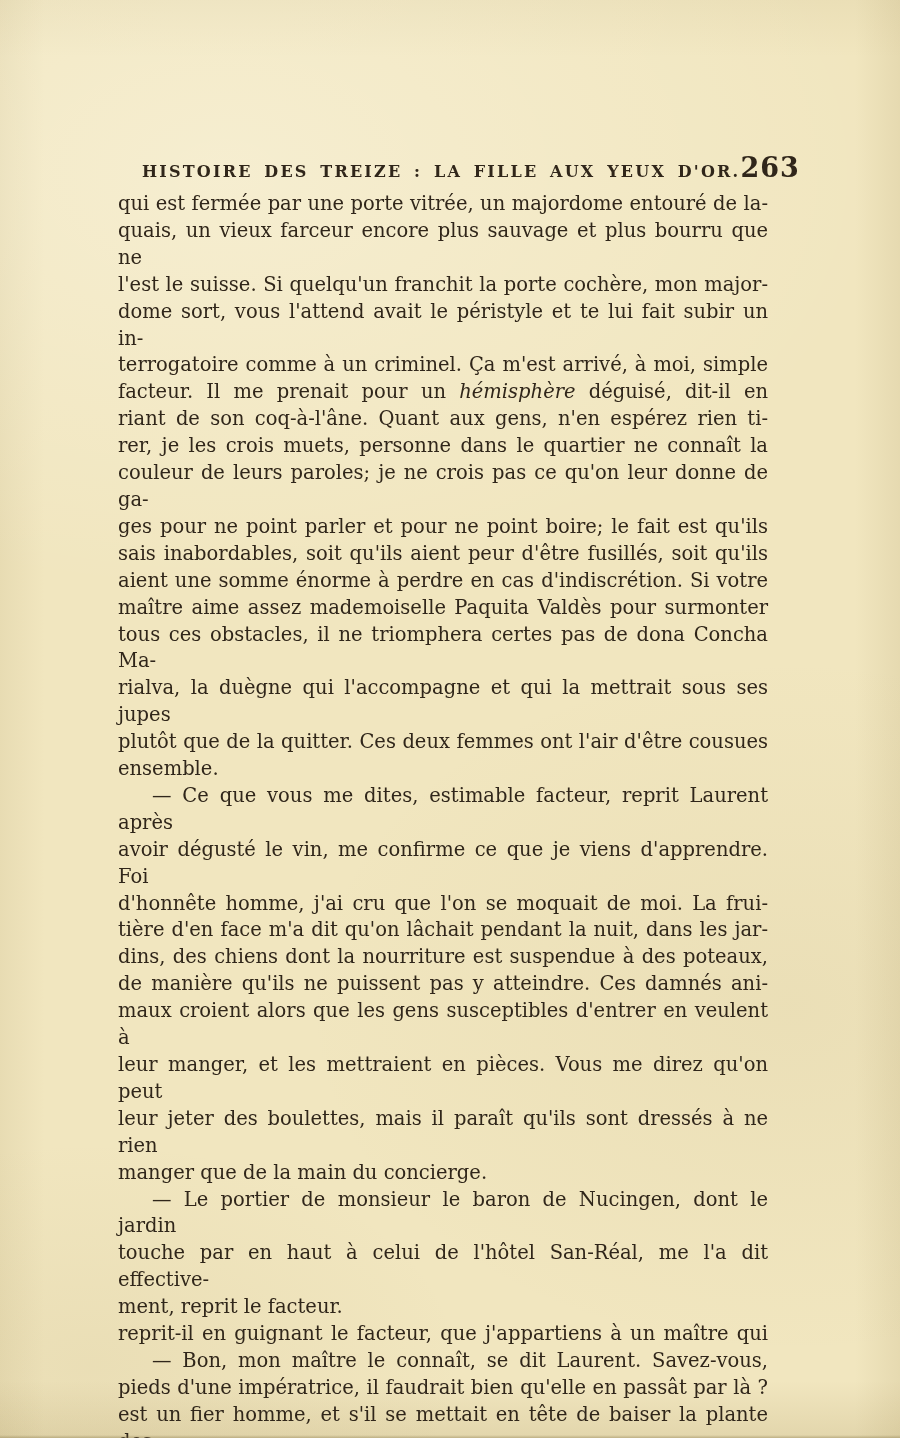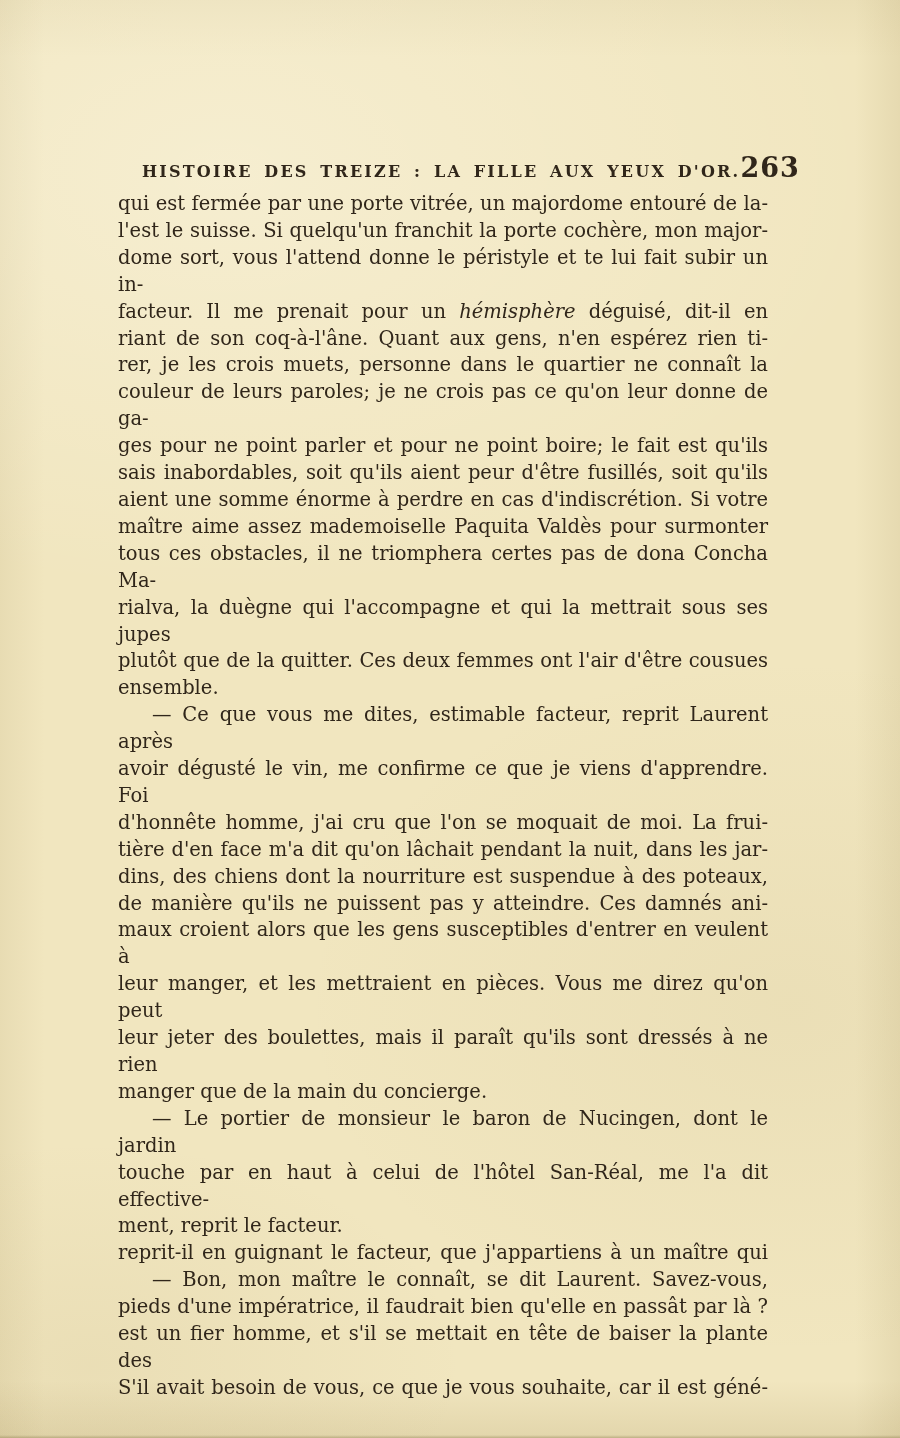--- a/index.html
+++ b/index.html
@@ -86,22 +86,24 @@
 </head>
 <body>
 
 <div class="page">
   <div class="running-header">
     <span class="title">HISTOIRE DES TREIZE : LA FILLE AUX YEUX D'OR.</span>
     <span class="page-number">263</span>
   </div>
   <div class="text-block">
       <div class="line">qui est fermée par une porte vitrée, un majordome entouré de la-</div>
+      <div class="line">quais, un vieux farceur encore plus sauvage et plus bourru que ne</div>
       <div class="line">l'est le suisse. Si quelqu'un franchit la porte cochère, mon major-</div>
-      <div class="line">dome sort, vous l'attend donne le péristyle et te lui fait subir un in-</div>
+      <div class="line">dome sort, vous l'attend avait le péristyle et te lui fait subir un in-</div>
+      <div class="line">terrogatoire comme à un criminel. Ça m'est arrivé, à moi, simple</div>
       <div class="line"><span>facteur. Il me prenait pour un </span><em>hémisphère</em><span> déguisé, dit-il en</span></div>
       <div class="line">riant de son coq-à-l'âne. Quant aux gens, n'en espérez rien ti-</div>
       <div class="line">rer, je les crois muets, personne dans le quartier ne connaît la</div>
       <div class="line">couleur de leurs paroles; je ne crois pas ce qu'on leur donne de ga-</div>
       <div class="line">ges pour ne point parler et pour ne point boire; le fait est qu'ils</div>
       <div class="line">sais inabordables, soit qu'ils aient peur d'être fusillés, soit qu'ils</div>
       <div class="line">aient une somme énorme à perdre en cas d'indiscrétion. Si votre</div>
       <div class="line">maître aime assez mademoiselle Paquita Valdès pour surmonter</div>
       <div class="line">tous ces obstacles, il ne triomphera certes pas de dona Concha Ma-</div>
       <div class="line">rialva, la duègne qui l'accompagne et qui la mettrait sous ses jupes</div>

